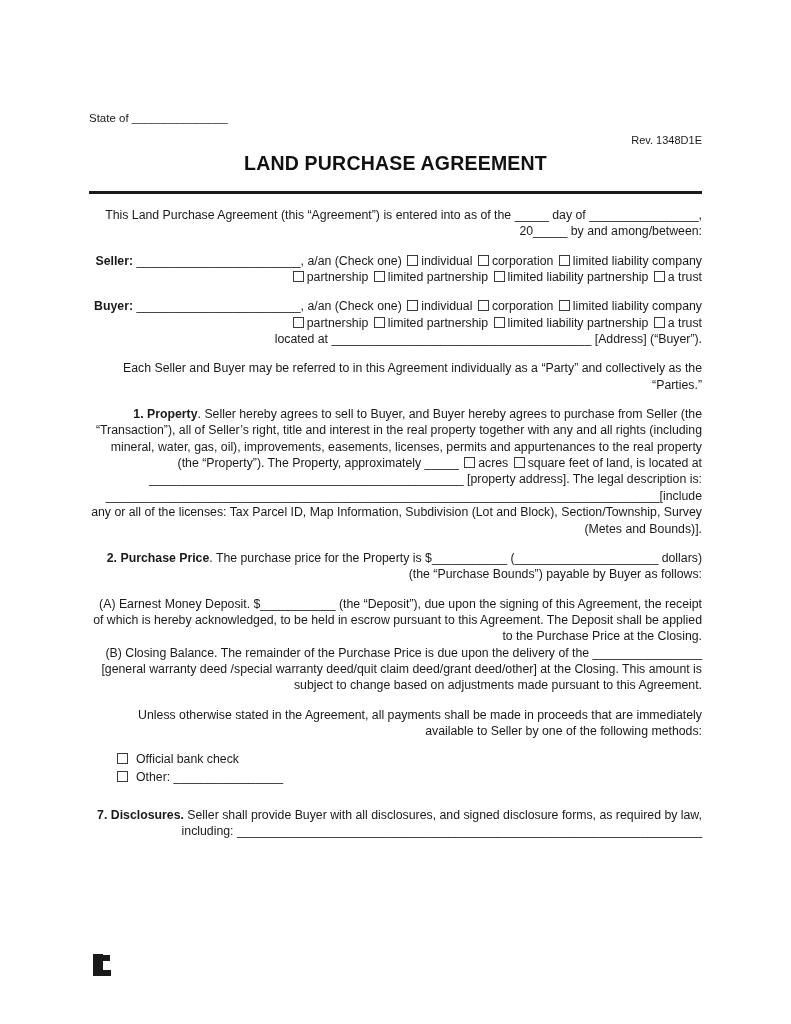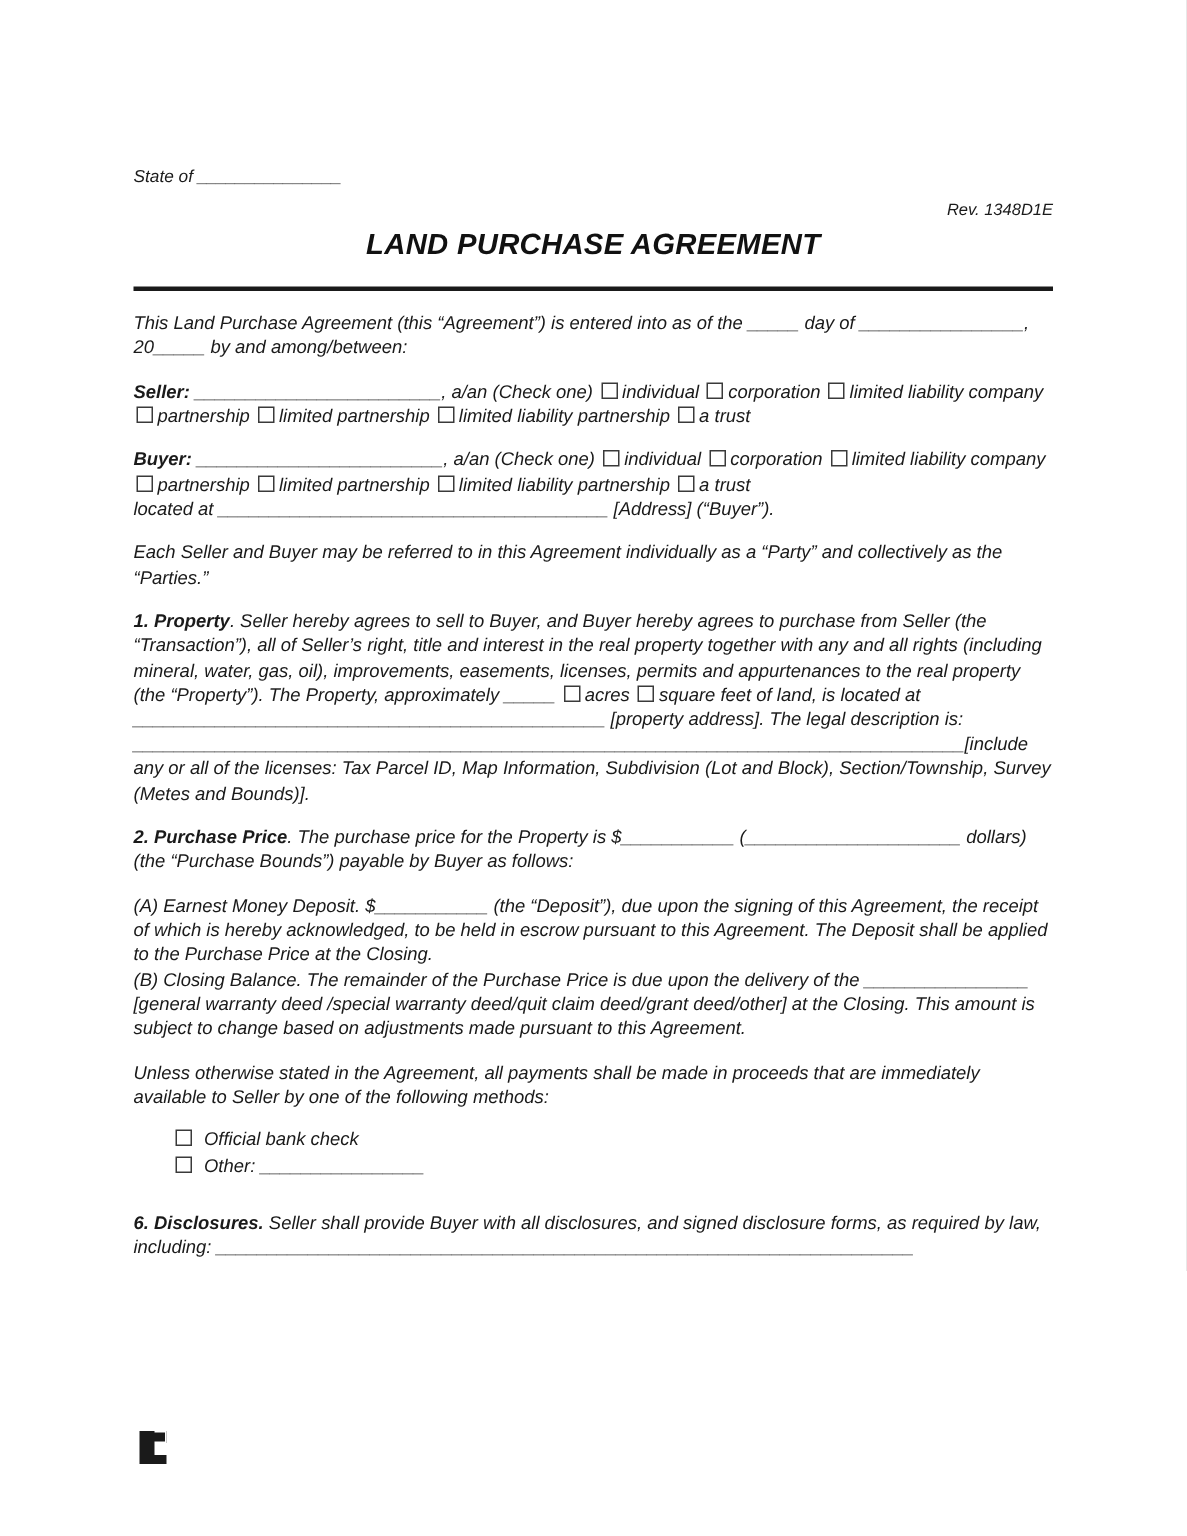--- a/index.html
+++ b/index.html
@@ -17,21 +17,20 @@
     position: relative;
     margin: 0 auto;
     overflow: hidden;
     box-sizing: border-box;
   }
   .content {
     position: absolute;
     left: 89px;
     top: 0;
     width: 613px;
-    font-style: italic;
   }
   .header-row {
     position: relative;
     height: 40px;
     margin-top: 112px;
   }
   .state-of {
     position: absolute;
     left: 0;
     top: 0;
@@ -57,21 +56,21 @@
     border: none;
     border-top: 3px solid #1a1a1a;
     margin: 16px 0 0 0;
     height: 0;
   }
   p.body {
     font-size: 12.3px;
     line-height: 1.33;
     color: #1a1a1a;
     margin: 13px 0 0 0;
-    text-align: left;
+    text-align: right;
   }
   p.tight {
     margin-top: 11px;
   }
   .indent {
     margin-left: 26px;
   }
   .bold {
     font-weight: bold;
   }
@@ -163,21 +162,21 @@
     <p class="body indent tight" style="margin-top:0">(B) Closing Balance. The remainder of the Purchase Price is due upon the delivery of the ________________ [general warranty deed /special warranty deed/quit claim deed/grant deed/other] at the Closing.  This amount is subject to change based on adjustments made pursuant to this Agreement.</p>
 
     <p class="body">Unless otherwise stated in the Agreement, all payments shall be made in proceeds that are immediately available to Seller by one of the following methods:</p>
 
     <div class="checklist">
       <div class="checkline"><span class="cbox"></span><span>Official bank check</span></div>
       <div class="checkline"><span class="cbox"></span><span>Other: ________________</span></div>
     </div>
 
     <p class="body" style="margin-top:20px">
-      <span class="bold">6. Disclosures.</span><span> Seller shall provide Buyer with all disclosures, and signed disclosure forms, as required by law, including: ____________________________________________________________________</span>
+      <span class="bold">7. Disclosures.</span><span> Seller shall provide Buyer with all disclosures, and signed disclosure forms, as required by law, including: ____________________________________________________________________</span>
     </p>
 
   </div>
 
   <div class="logo">
     <svg viewBox="0 0 22 26" width="22" height="26" aria-hidden="true">
       <path d="M2 2 H20 V10 H12 V18 H20 V24 H2 Z" fill="#1a1a1a"></path>
       <rect x="12" y="2" width="8" height="8" fill="#ffffff"></rect>
       <path d="M3 3 H19 V9 H11 V19 H19 V23 H3 Z" fill="#1a1a1a"></path>
     </svg>

